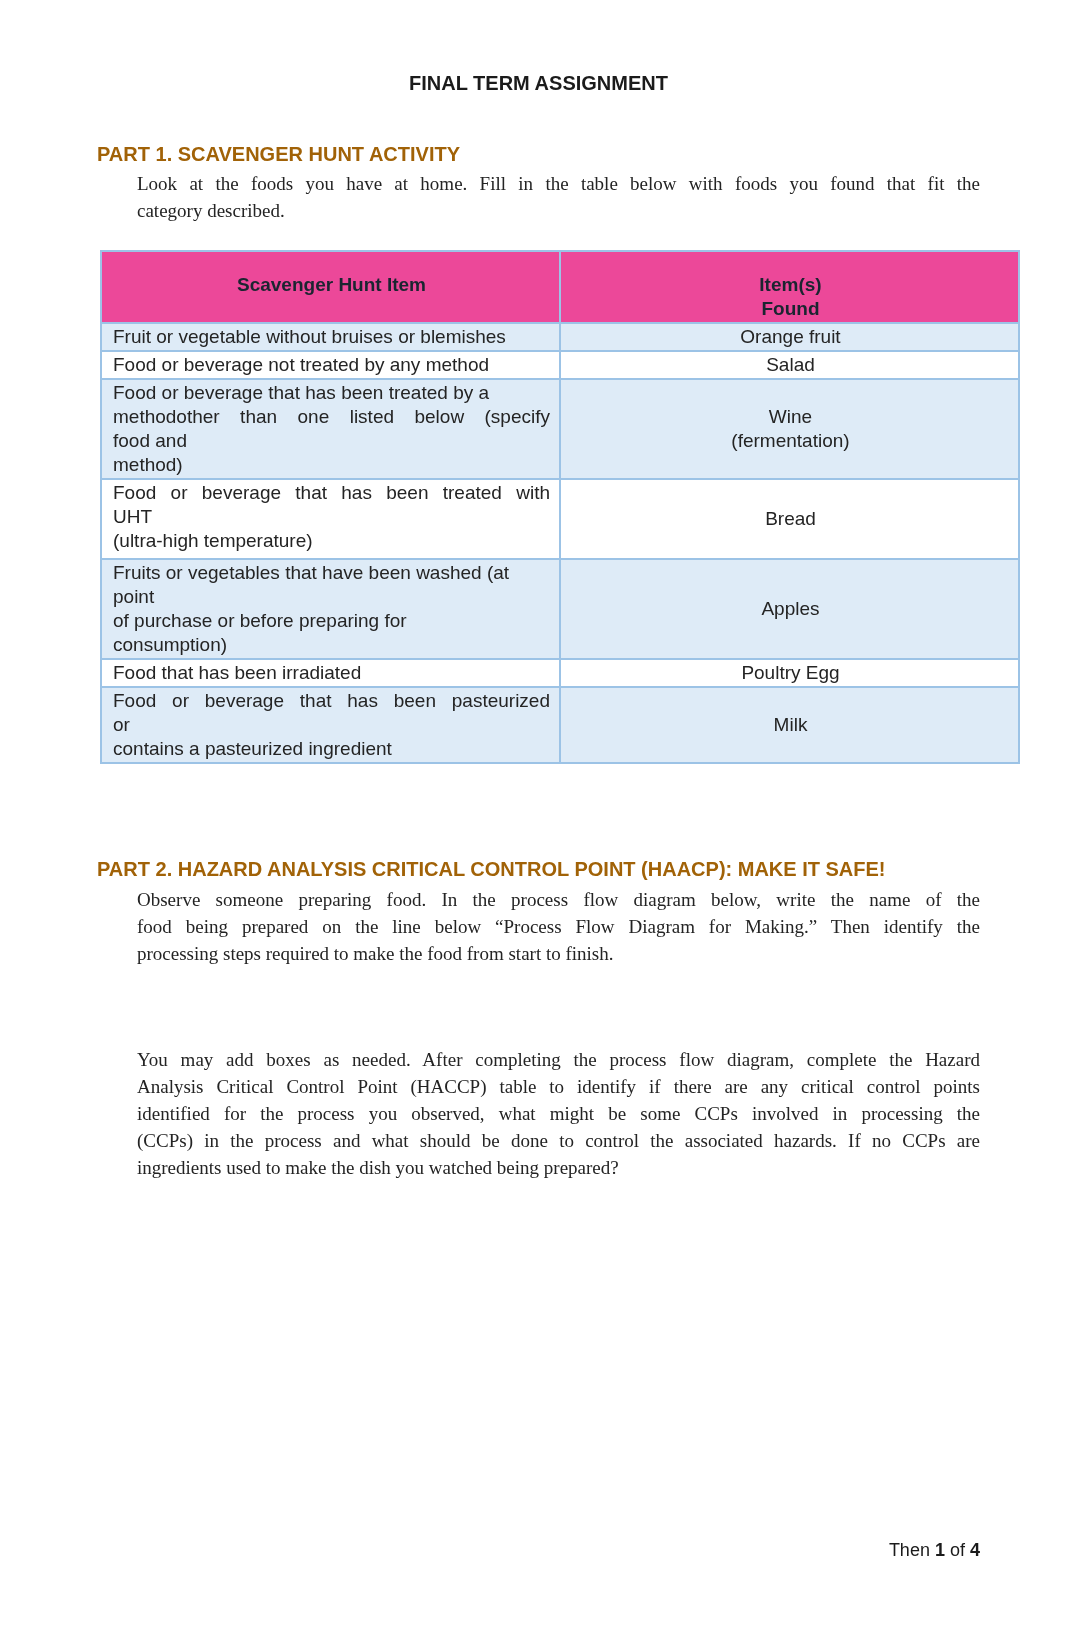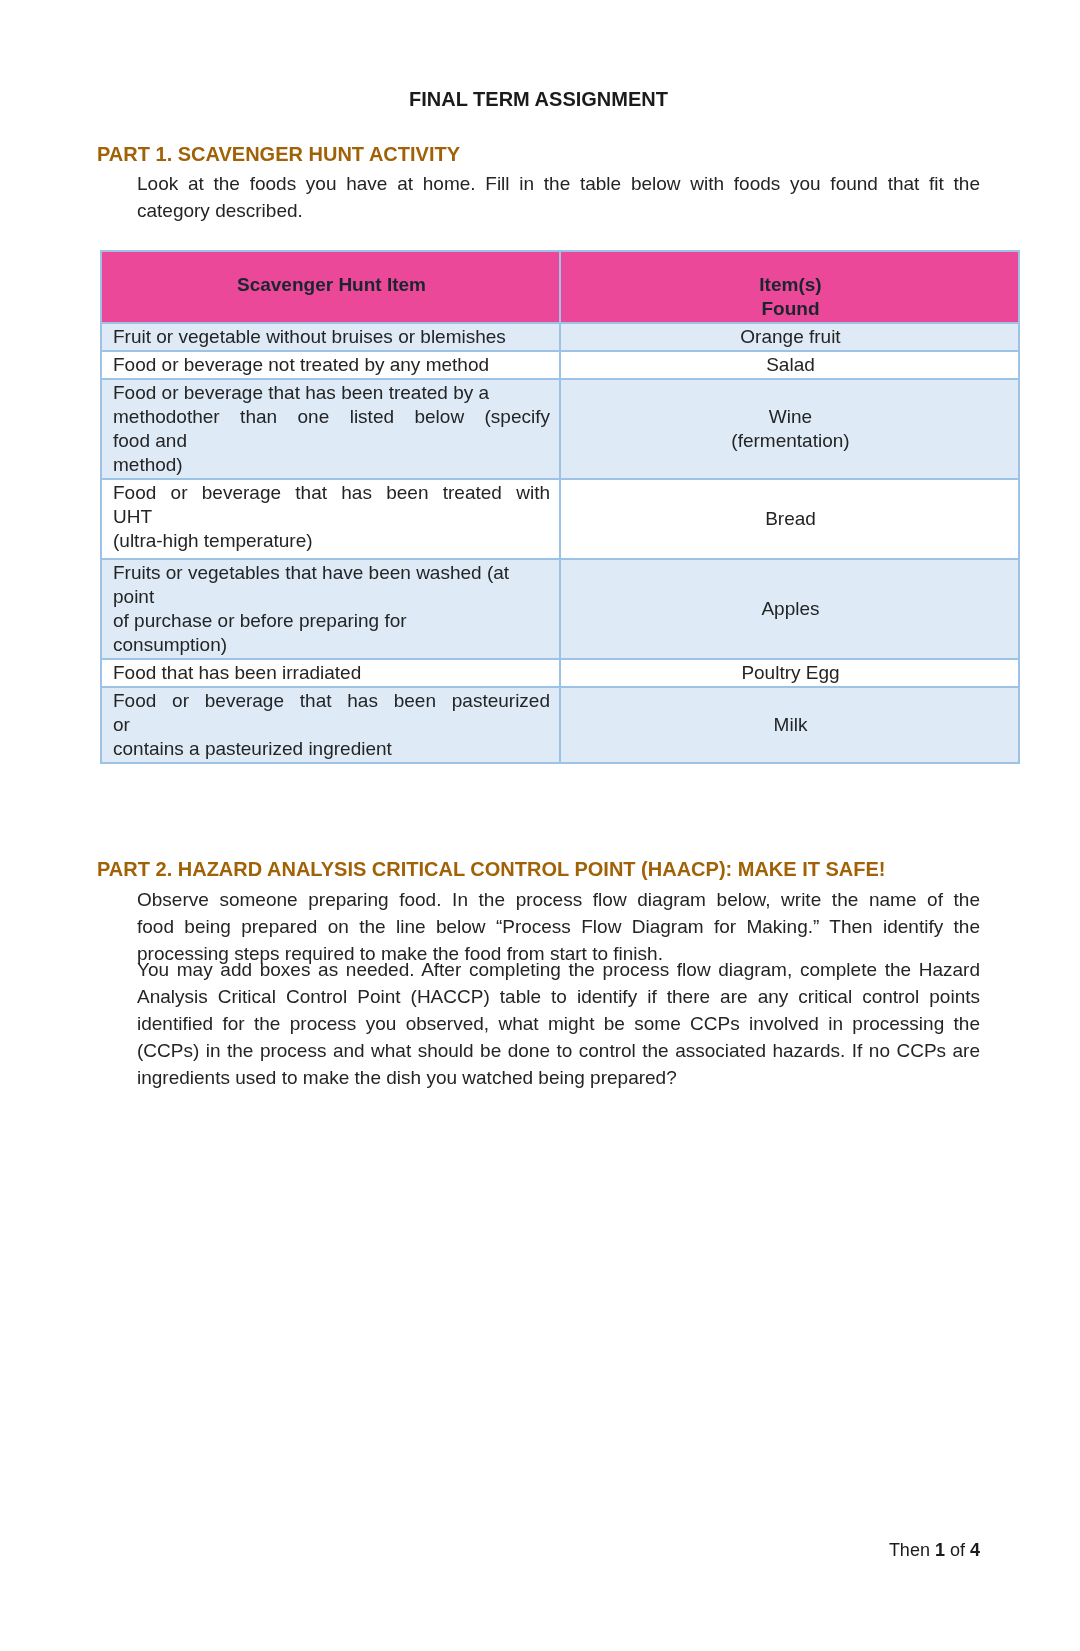--- a/index.html
+++ b/index.html
@@ -5,36 +5,36 @@
   html, body { margin: 0; padding: 0; }
   body {
     width: 1080px; height: 1651px;
     background: #ffffff;
     position: relative;
     font-family: "Liberation Sans", sans-serif;
     color: #242424;
     overflow: hidden;
   }
   .doc-title {
-    position: absolute; top: 88px; left: 97px; width: 883px;
+    position: absolute; top: 72px; left: 97px; width: 883px;
     text-align: center; font-weight: bold; font-size: 20px; color: #1b1b1b;
   }
   .part-heading {
     position: absolute; left: 97px; width: 883px;
     font-weight: bold; font-size: 20px; color: #a16207;
   }
   #part1-heading { top: 143px; }
   #part2-heading { top: 858px; }
   .para {
     position: absolute; left: 137px; width: 843px;
-    font-size: 19px; line-height: 27px;
+    font-size: 19px; line-height: 27px; font-family: Liberation Serif, serif;
   }
   #part1-intro { top: 170px; }
   #part2-para1 { top: 886px; }
-  #part2-para2 { top: 956px; }
+  #part2-para2 { top: 1046px; }
   .line { display: block; }
   .line.j { text-align: justify; text-align-last: justify; }
 
   
   .scv-table-wrap { position: absolute; top: 250px; left: 100px; }
   table.scv {
     border-collapse: collapse; table-layout: fixed;
     width: 880px;
     font-size: 19px;
   }

